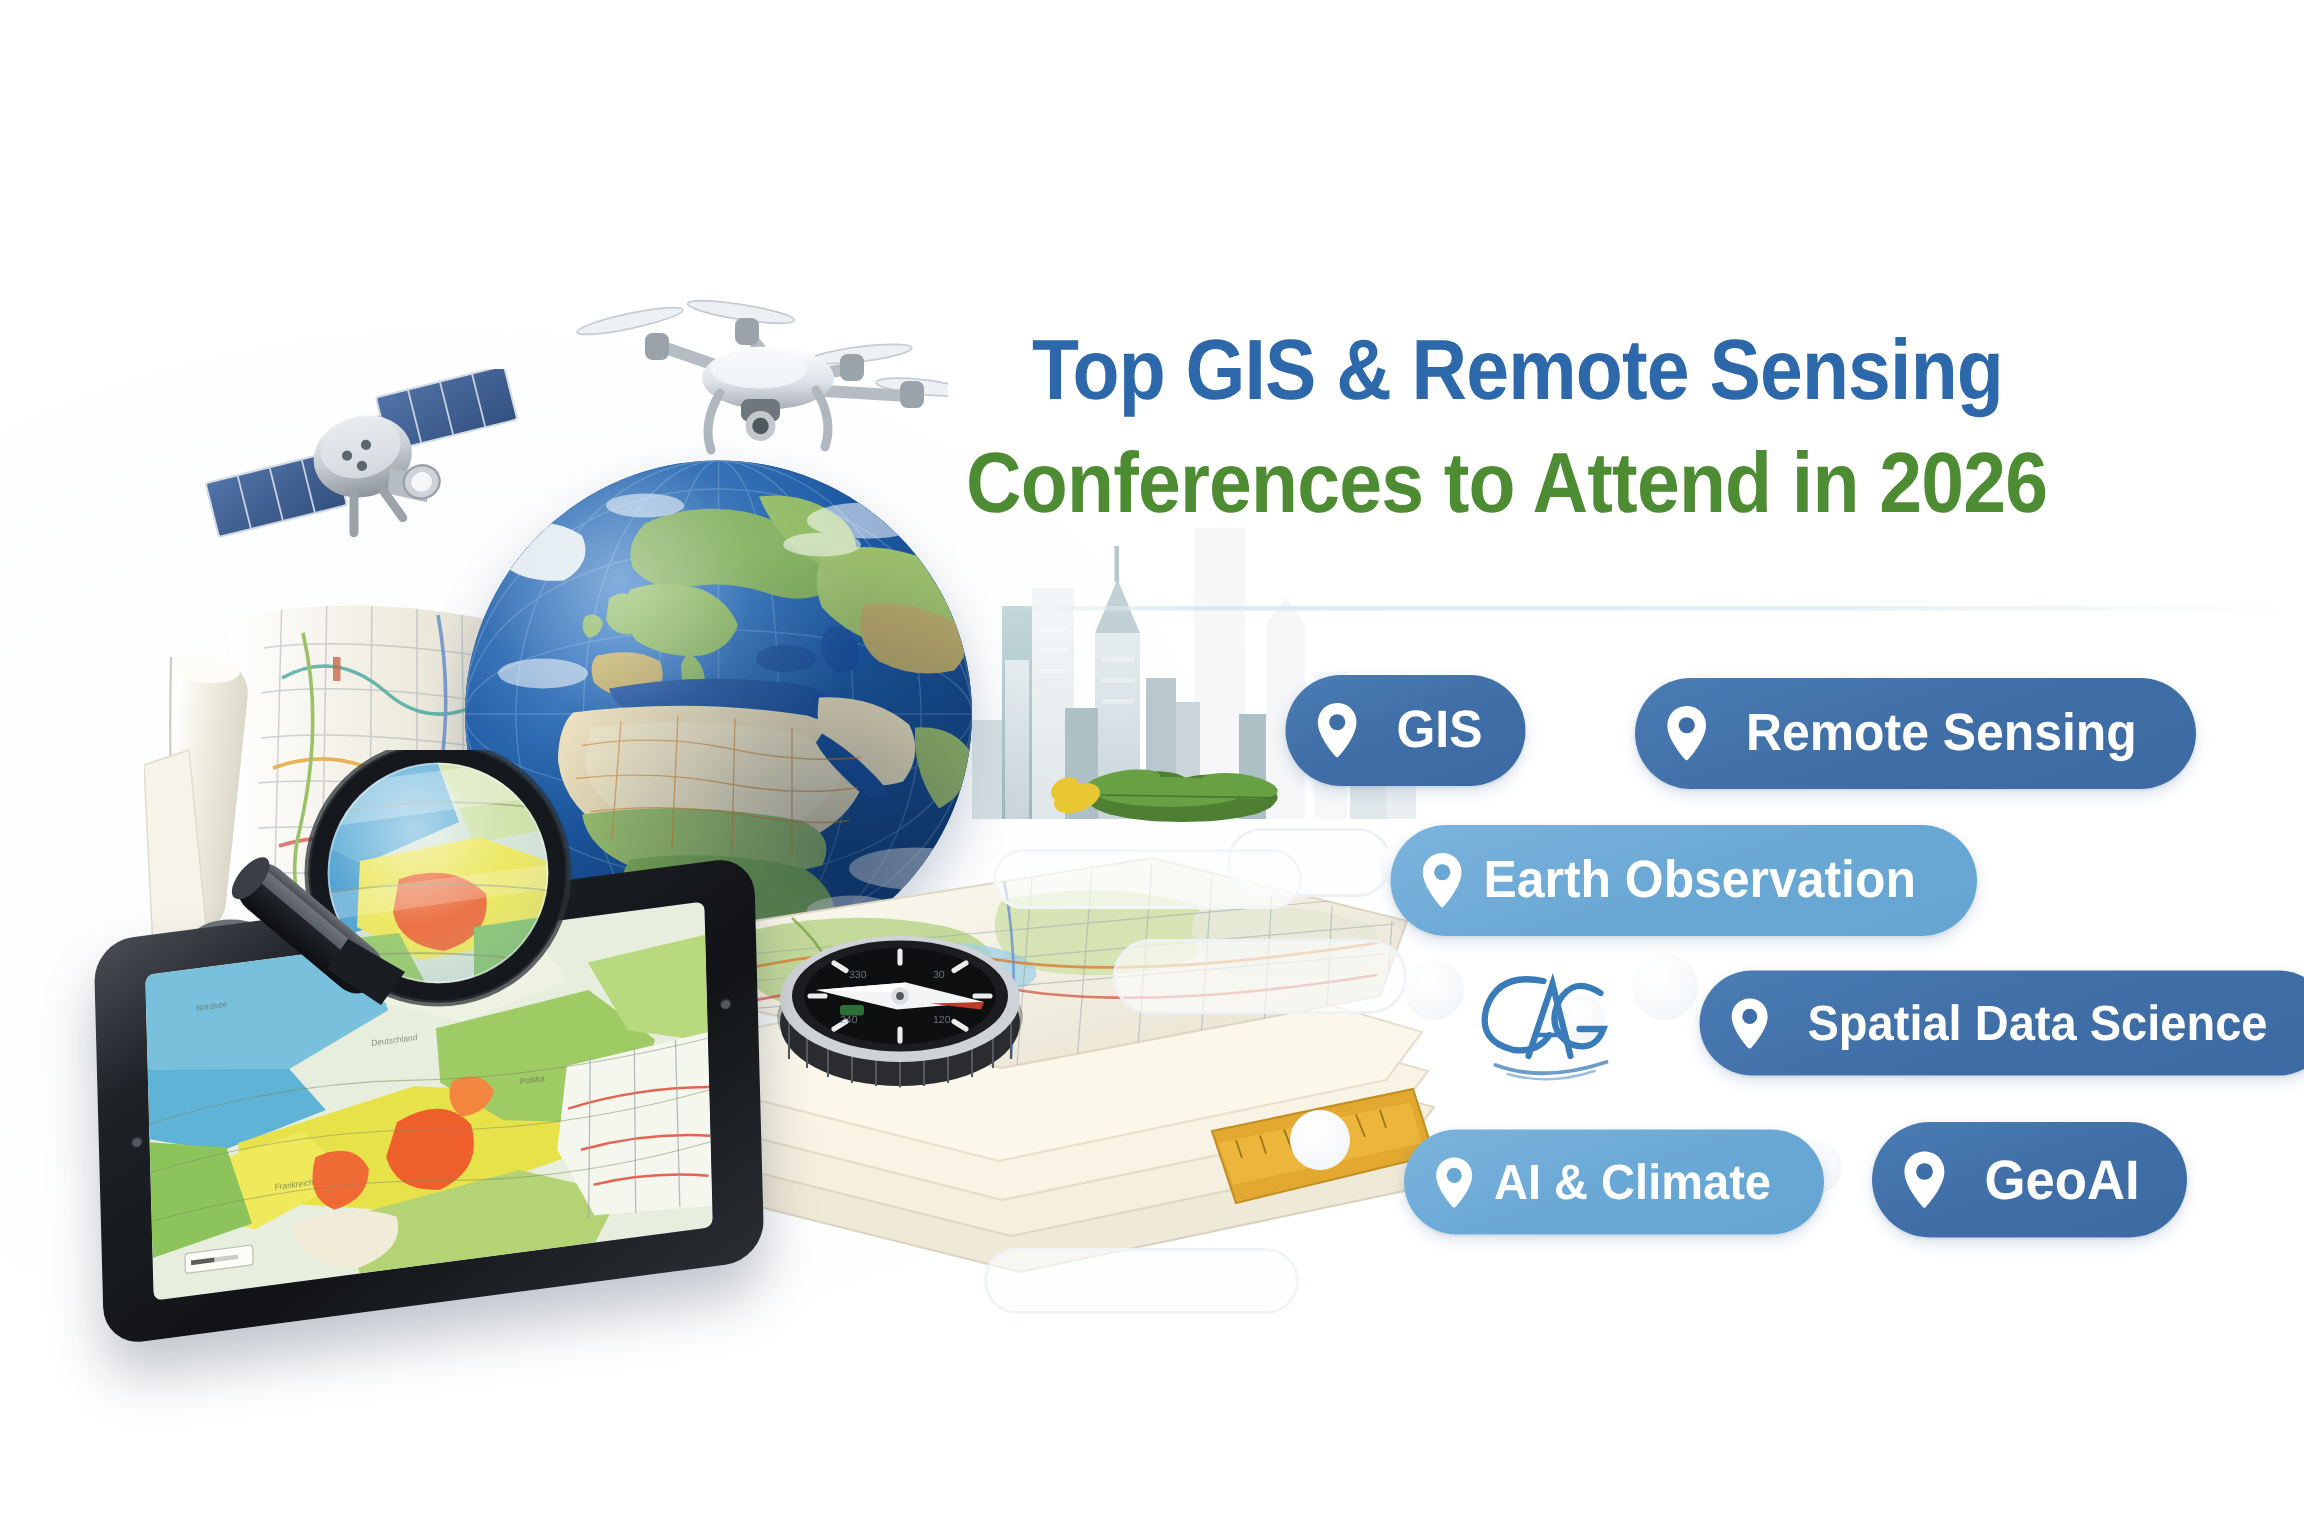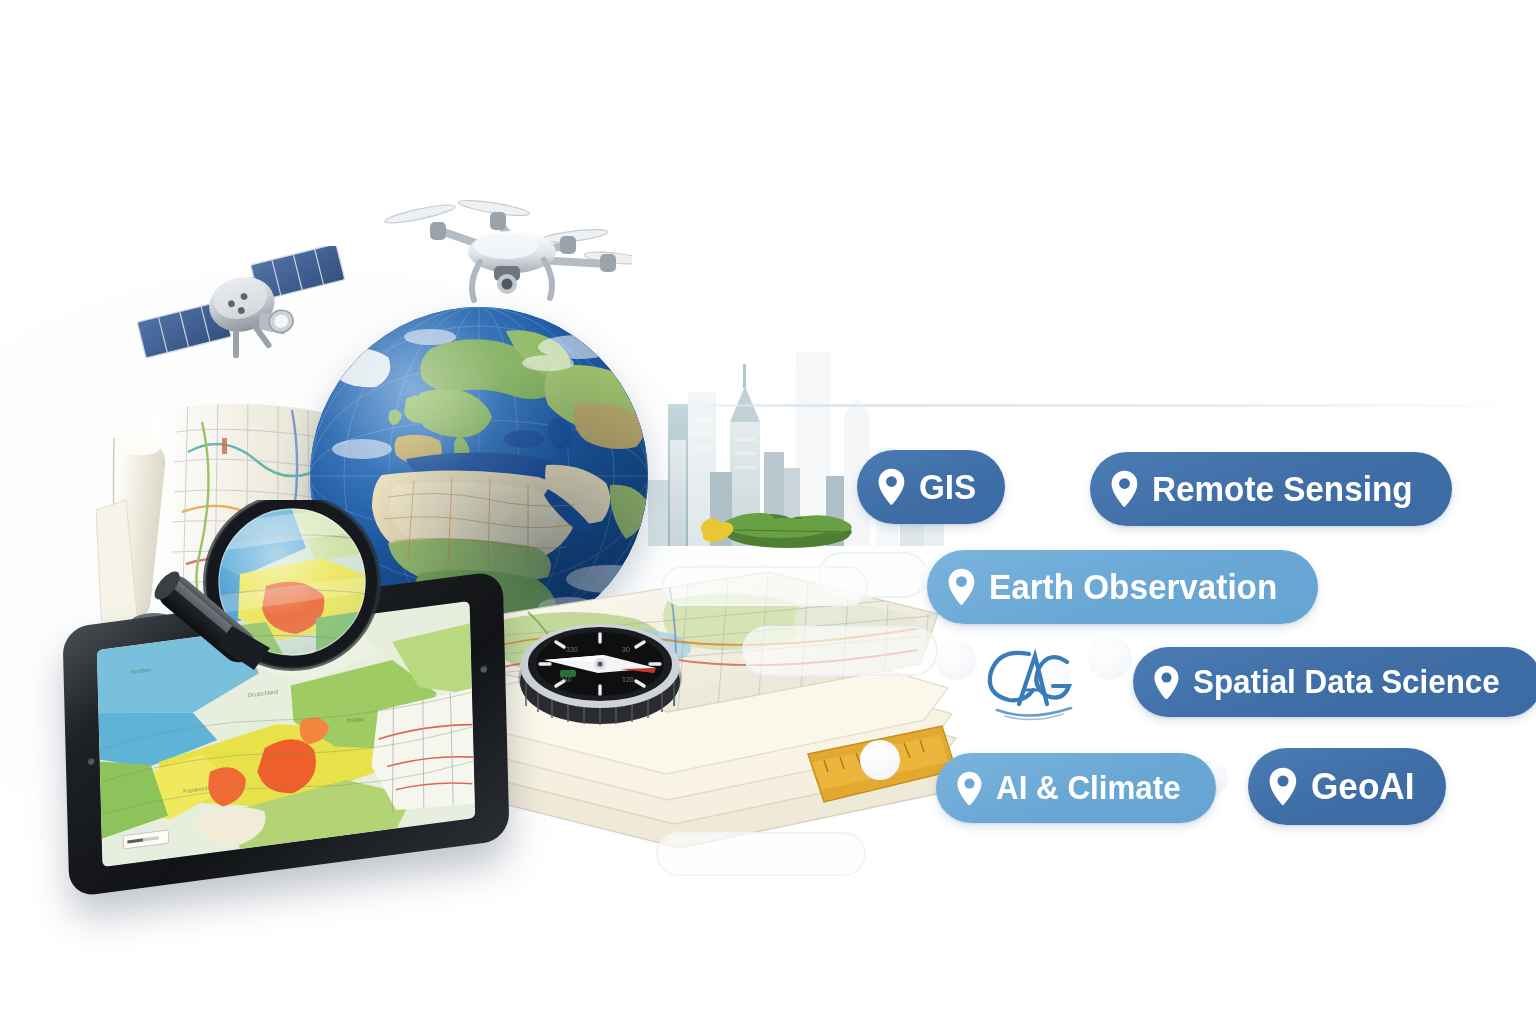--- a/index.html
+++ b/index.html
@@ -48,21 +48,21 @@
     border-radius: 999px;
     color: #ffffff;
     font-weight: bold;
     white-space: nowrap;
     box-shadow: 0 4px 10px rgba(40,80,130,.16), 0 1px 2px rgba(40,80,130,.12);
     padding: 0 26px 0 20px;
   }
   .pill .pin { flex: 0 0 auto; margin-right: 13px; display: block; }
   .pill .plabel { transform: scaleX(0.95); transform-origin: left center; }
 
-  .pill-dark  { background: linear-gradient(160deg, #4b7cb4 0%, #3f6da6 55%, #3c6aa2 100%); }
+  .pill-dark  { background: linear-gradient(160deg, #4b7cb4 0%, #3f6da6 55%, #3c6aa2 100%); gap: 12px; }
   .pill-light { background: linear-gradient(160deg, #7bb4dd 0%, #69a7d4 55%, #66a4d2 100%); }
 
   
   .ghost-rect {
     position: absolute; border: 2px solid #eef2f6; border-radius: 999px;
     background: rgba(252,253,254,.65);
   }
   .ghost-circle {
     position: absolute; border-radius: 50%;
     background: radial-gradient(circle at 38% 32%, #ffffff 0%, #f4f7fa 70%, #eef3f7 100%);
@@ -671,20 +671,24 @@
       <path d="M44 66 L60 18 L72 66" stroke-width="4.2"></path>
       <path d="M50 52 L66 52" stroke-width="3"></path>
 
       <path d="M92 24 Q74 12 64 30 Q56 48 72 58 Q88 64 94 48 L78 48" stroke-width="4.2"></path>
 
       <path d="M22 72 Q54 84 96 70" stroke-width="2.6" opacity=".75"></path>
       <path d="M30 78 Q58 86 88 76" stroke-width="1.6" opacity=".5"></path>
     </g>
   </svg>
 
+  <div class="title-block nosel">
+    <div class="title-line title-line-1">Top GIS &amp; Remote Sensing</div>
+    <div class="title-line title-line-2">Conferences to Attend in 2026</div>
+  </div>
   <div class="title-rule"></div>
 
   <div id="pill-layer">
       <div class="pill pill-dark" style="left: 857px; top: 450px; height: 74px; font-size: 35px; color: rgb(255, 255, 255);">
         <span style="color: rgb(63, 109, 166); display: flex; align-items: center;">
           <svg class="pin" width="29" height="37.12" viewBox="0 0 24 31" style="margin-right: 13px;">
   <path d="M12 0.6C5.9 0.6 1.2 5.3 1.2 11.4c0 7.9 9.2 18.1 10.1 19.1.4.4.9.4 1.3 0 .9-1 10.1-11.2 10.1-19.1C22.8 5.3 18.1.6 12 .6z" fill="#ffffff"></path>
   <circle cx="12" cy="11.3" r="4.5" fill="currentColor"></circle>
 </svg>
         </span>

